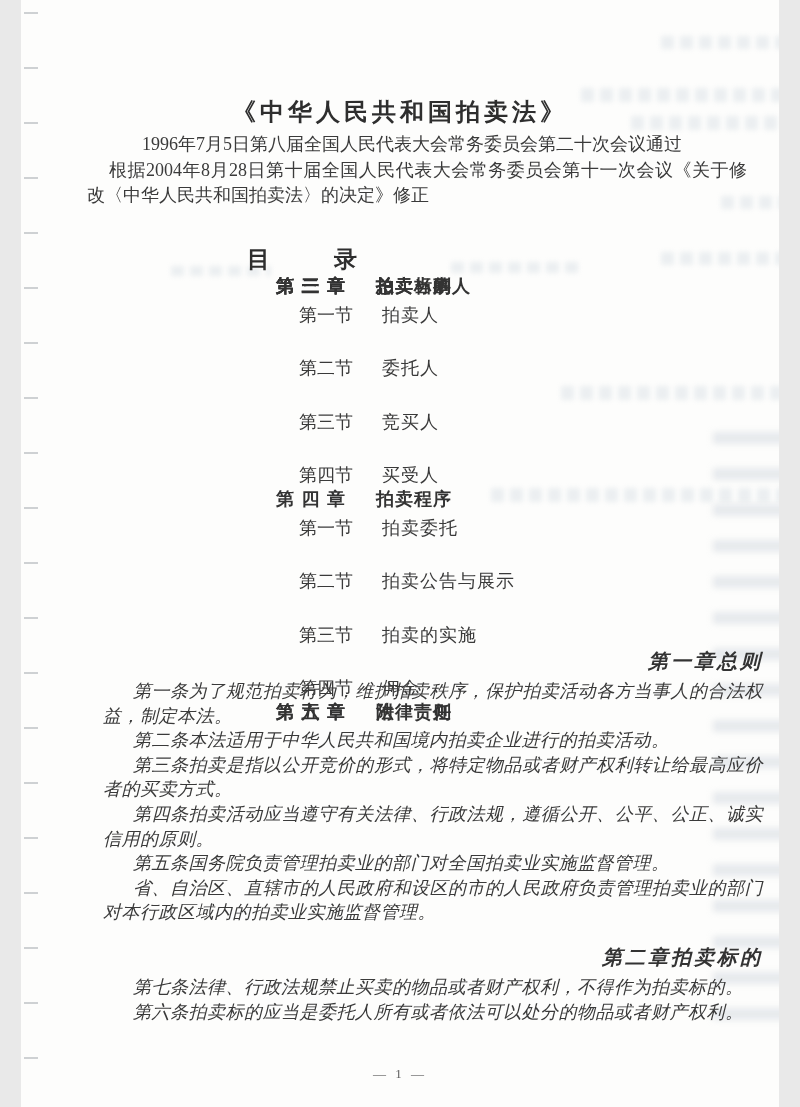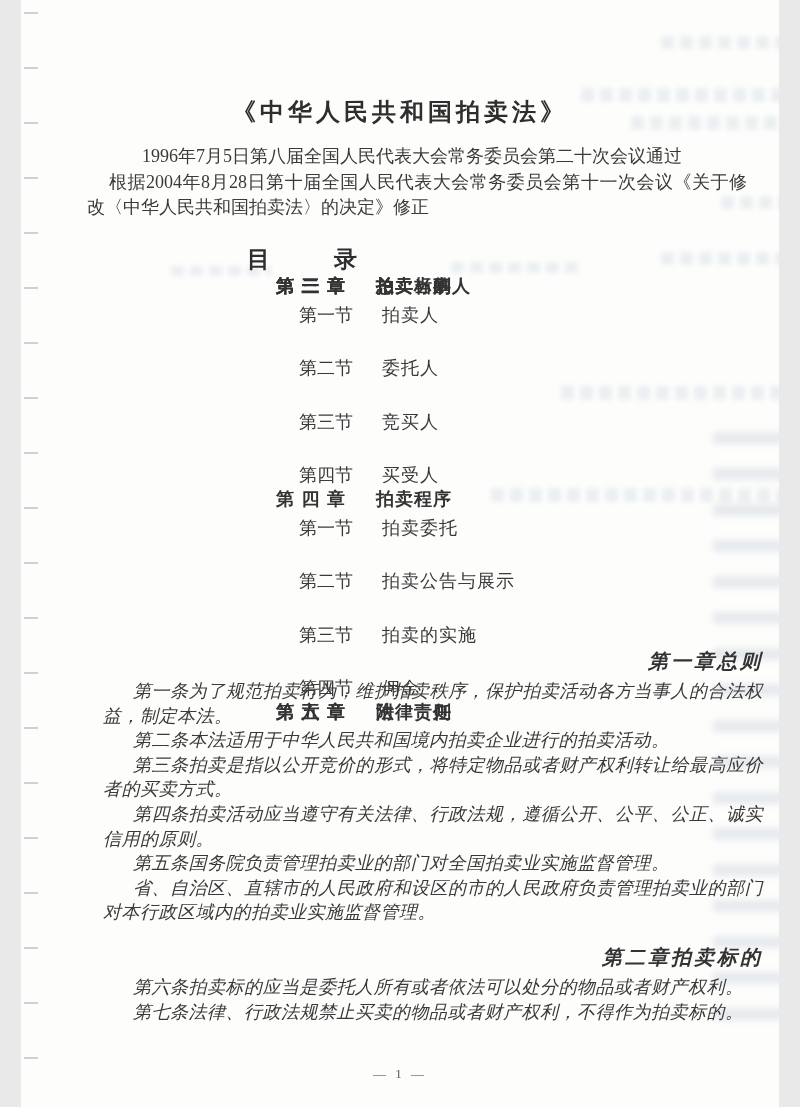--- a/index.html
+++ b/index.html
@@ -24,21 +24,21 @@
     background:repeating-linear-gradient(to bottom, rgba(195,204,213,.38) 0 12px, transparent 12px 36px);
     filter:blur(3px);
   }
   
   .doc-title{
     position:absolute;top:80px;left:0;right:0;
     text-align:center;font-size:24px;font-weight:700;
     letter-spacing:4px;color:#2e2e2e;white-space:nowrap;
   }
   .intro{
-    position:absolute;top:144px;left:66px;width:660px;
+    position:absolute;top:132px;left:66px;width:660px;
     font-size:18px;line-height:25.5px;text-align:justify;
   }
   .intro p{margin:0;}
   .intro .intro-line-1{text-indent:55px;}
   .intro .intro-line-2{text-indent:22px;}
   .toc{position:absolute;top:246px;left:66px;width:660px;font-size:18px;}
   .toc-heading{
     padding-left:160px;height:28px;line-height:28px;
     font-weight:700;font-size:23px;letter-spacing:6px;color:#2e2e2e;white-space:nowrap;
   }
@@ -155,19 +155,19 @@
     <p class="law-par">第一条为了规范拍卖行为，维护拍卖秩序，保护拍卖活动各方当事人的合法权益，制定本法。</p>
     <p class="law-par">第二条本法适用于中华人民共和国境内拍卖企业进行的拍卖活动。</p>
     <p class="law-par">第三条拍卖是指以公开竞价的形式，将特定物品或者财产权利转让给最高应价者的买卖方式。</p>
     <p class="law-par">第四条拍卖活动应当遵守有关法律、行政法规，遵循公开、公平、公正、诚实信用的原则。</p>
     <p class="law-par">第五条国务院负责管理拍卖业的部门对全国拍卖业实施监督管理。</p>
     <p class="law-par">省、自治区、直辖市的人民政府和设区的市的人民政府负责管理拍卖业的部门对本行政区域内的拍卖业实施监督管理。</p>
   </div>
 
   <div class="chapter chapter-2">
     <h2 class="chapter-heading">第二章拍卖标的</h2>
+    <p class="law-par">第七条法律、行政法规禁止买卖的物品或者财产权利，不得作为拍卖标的。</p>
     <p class="law-par">第六条拍卖标的应当是委托人所有或者依法可以处分的物品或者财产权利。</p>
-    <p class="law-par">第七条法律、行政法规禁止买卖的物品或者财产权利，不得作为拍卖标的。</p>
   </div>
 
   <div class="page-number">— 1 —</div>
 
 </div>
 
 </body></html>

